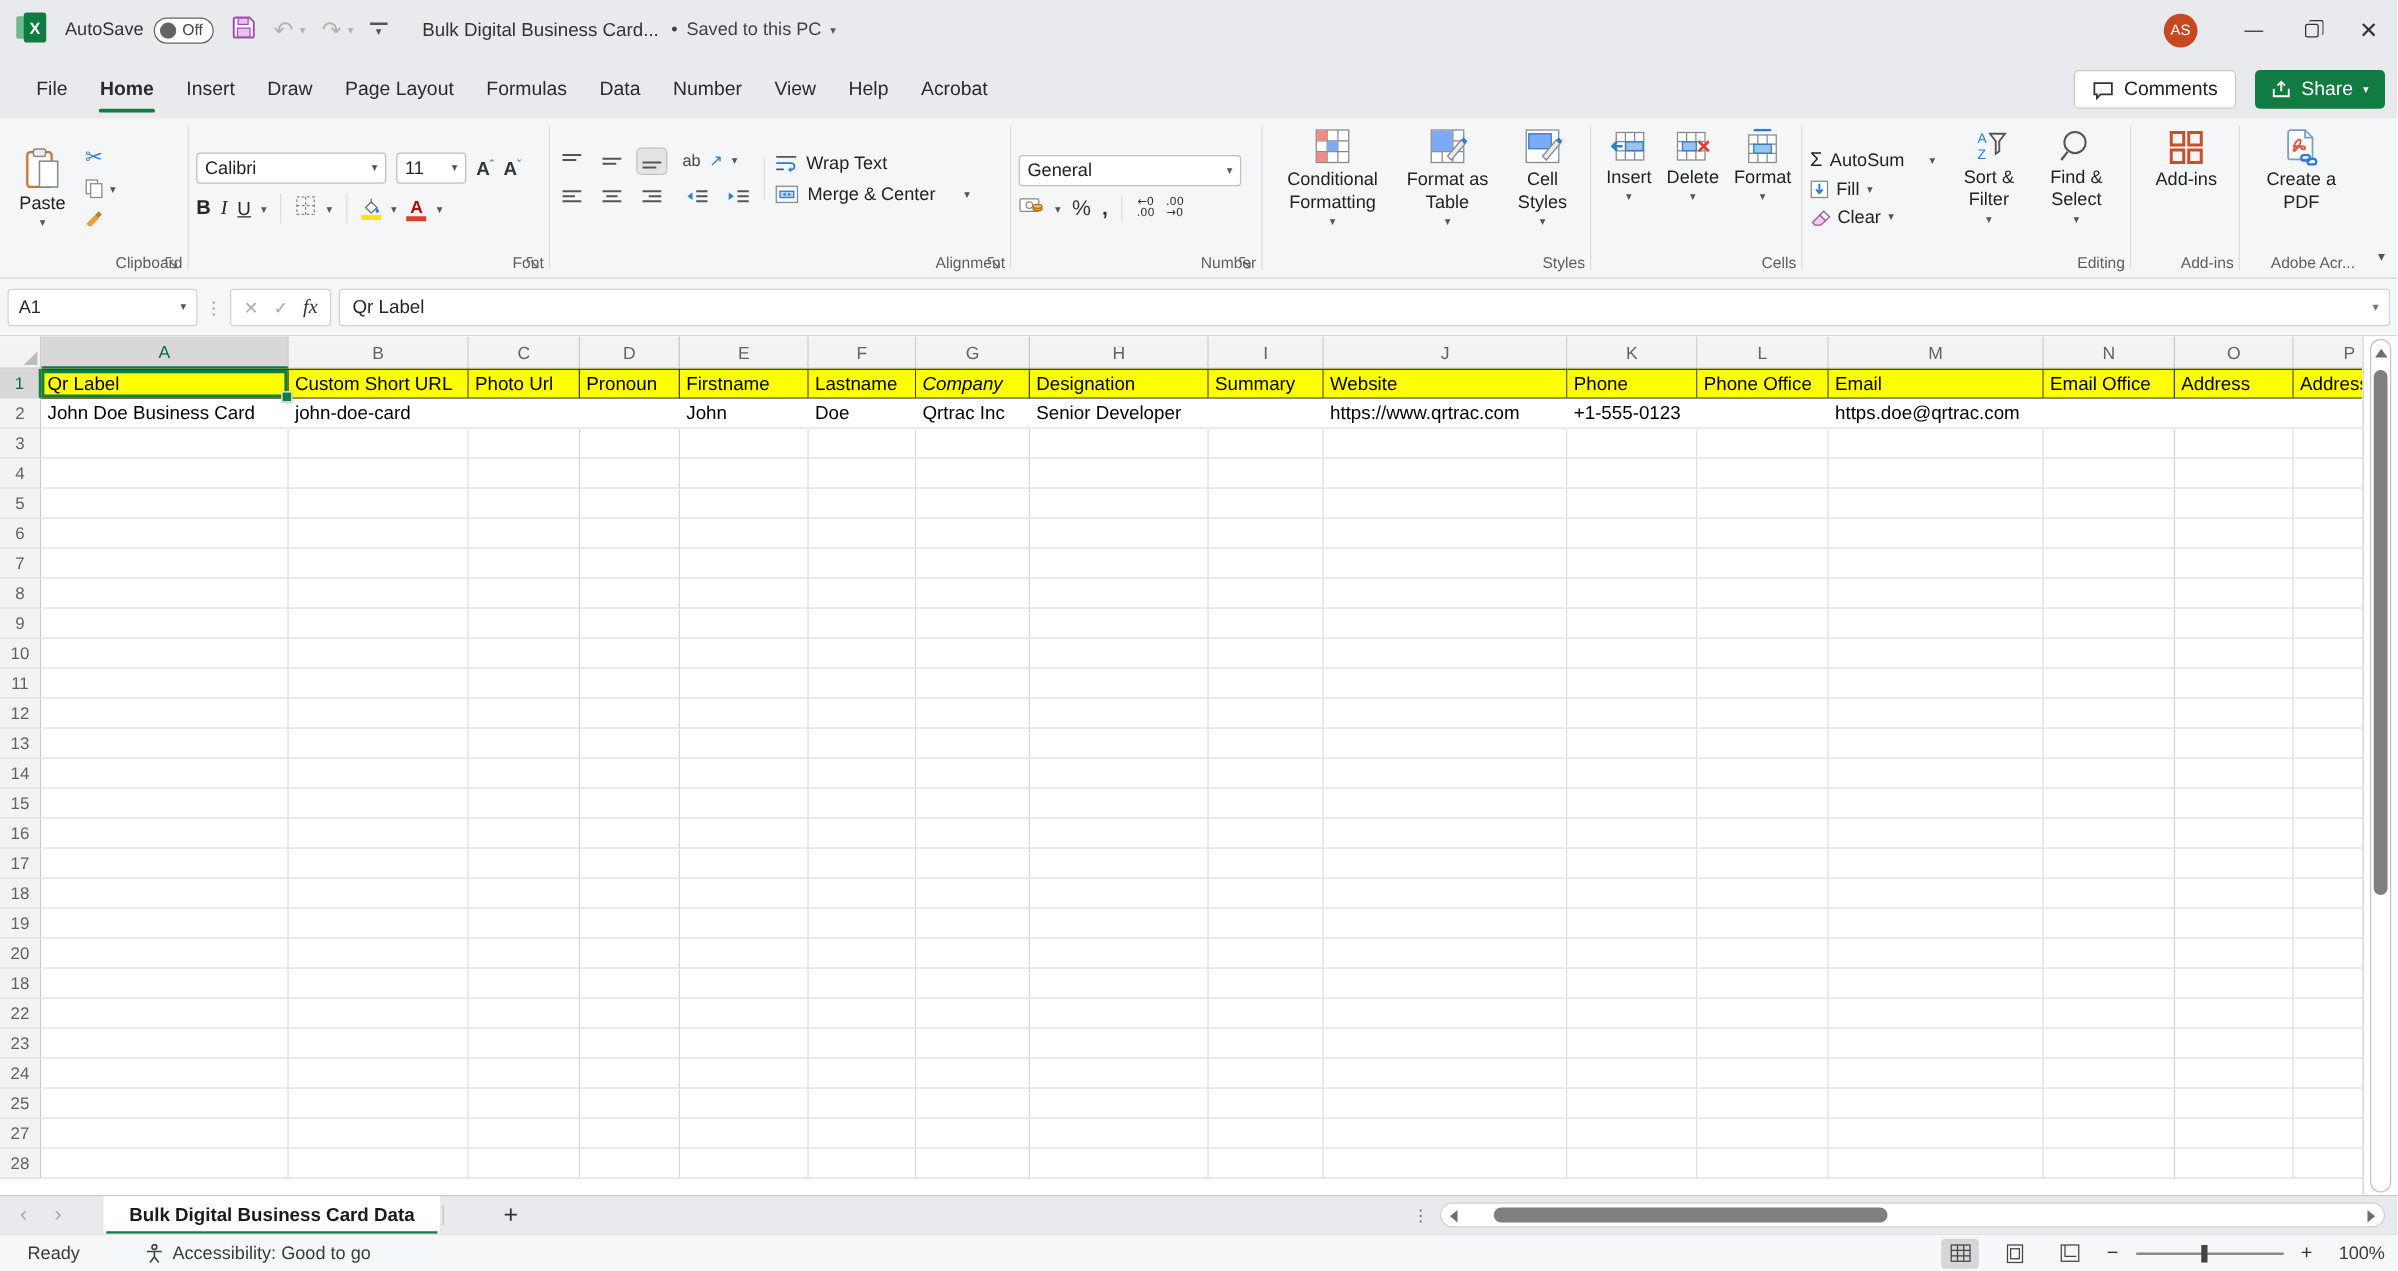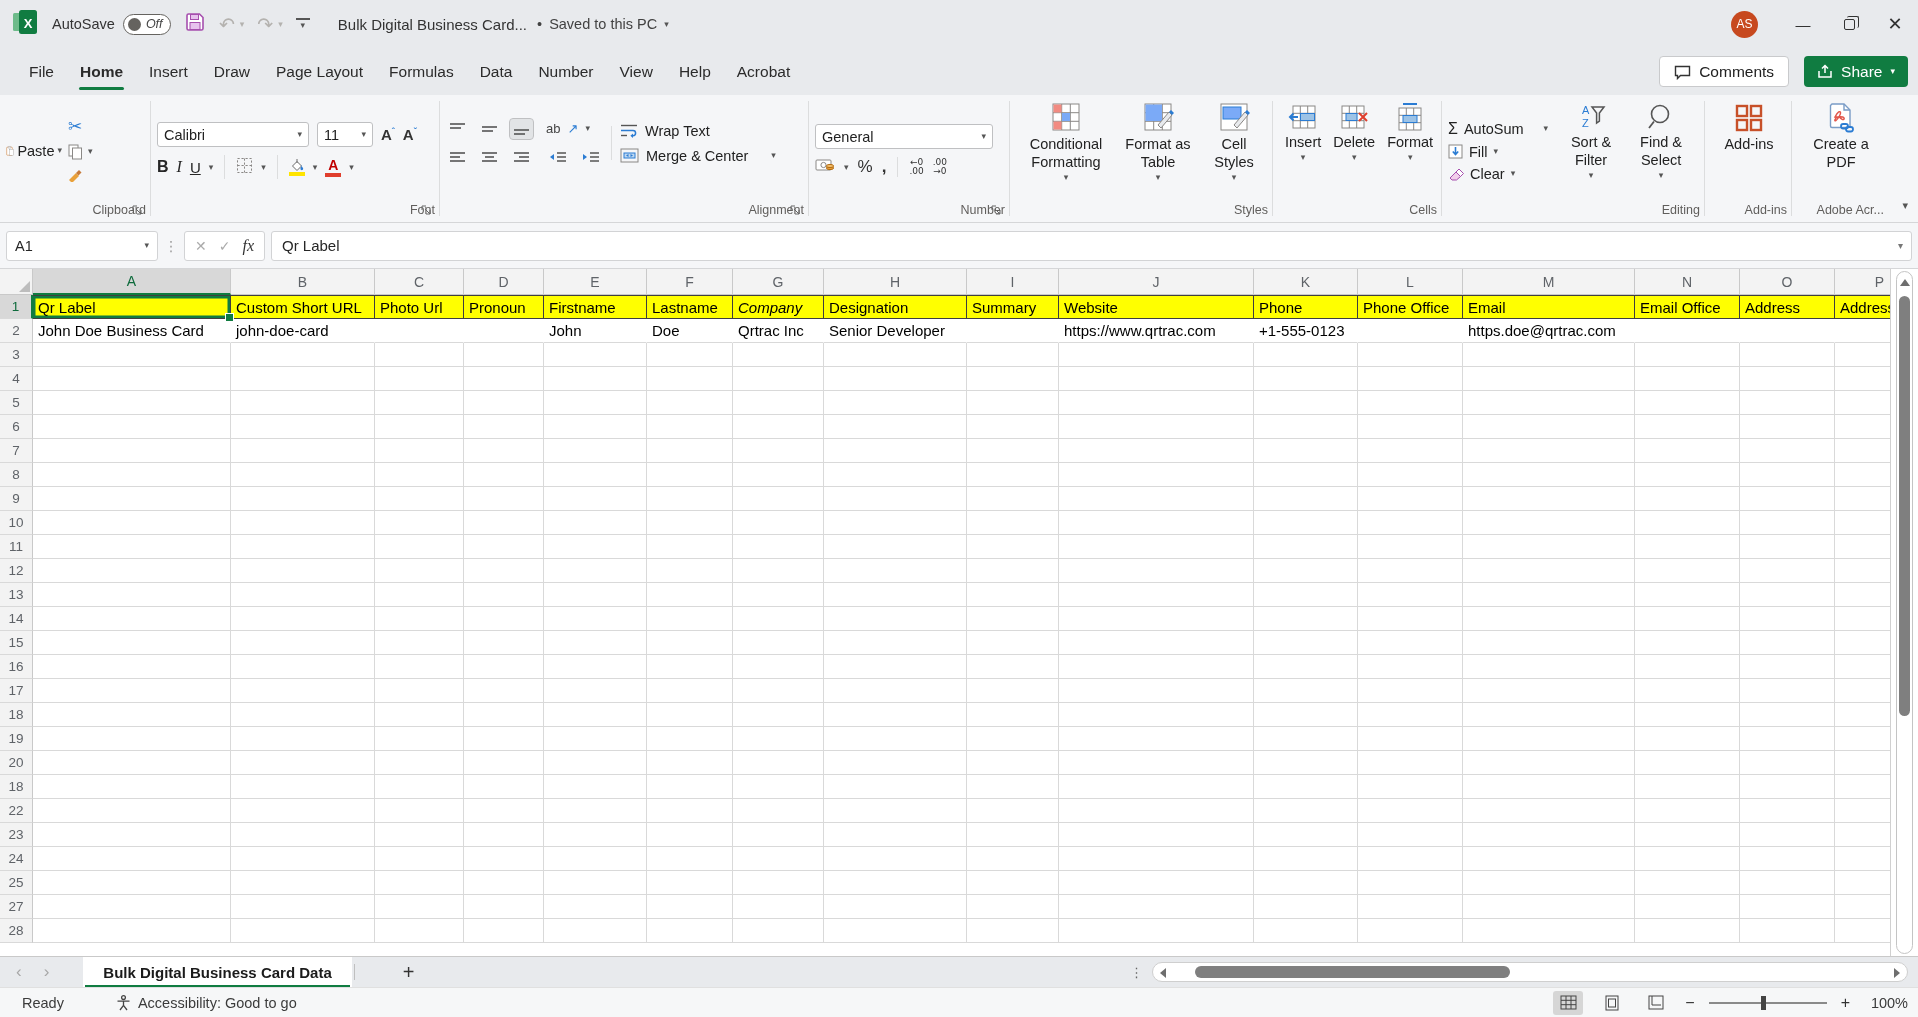--- a/index.html
+++ b/index.html
@@ -11,21 +11,21 @@
   html,body{width:1918px;height:1017px;overflow:hidden;}
   body{font-family:"Liberation Sans",sans-serif;color:var(--ink);background:#fff;}
   .app{width:1918px;height:1017px;display:flex;flex-direction:column;position:relative;background:#fff;}
 
   
   .titlebar{height:48px;background:var(--bar-bg);display:flex;align-items:center;position:relative;flex:0 0 48px;}
   .tb-left{display:flex;align-items:center;gap:14px;padding-left:12px;}
   .autosave{display:flex;align-items:center;gap:8px;font-size:14.5px;color:#333;}
   .toggle{width:48px;height:21px;border:1px solid #65635f;border-radius:11px;background:#fff;display:flex;align-items:center;position:relative;}
   .toggle .knob{width:13px;height:13px;border-radius:50%;background:#65635f;margin-left:4px;}
-  .toggle .tlabel{font-size:12.5px;color:#444;margin-left:5px;font-style:italic;}
+  .toggle .tlabel{font-size:12.5px;color:#444;margin-left:5px;}
   .qat{display:flex;align-items:center;gap:13px;color:#8a8886;}
   .qat .disabled{color:#b4b2af;font-size:19px;line-height:1;}
   .mini-chev{font-size:9px;color:#b4b2af;margin-left:-8px;}
   .qat-custom{width:14px;height:12px;border-top:2px solid #555;display:flex;align-items:flex-end;justify-content:center;color:#555;font-size:9px;}
   .doc-title{display:flex;align-items:center;gap:10px;margin-left:14px;font-size:15px;color:#333;white-space:nowrap;}
   .saved{display:flex;align-items:center;gap:7px;color:#424242;font-size:14.5px;}
   .searchbox{position:absolute;left:752px;top:9px;width:460px;height:31px;background:#FDFDFD;border:1px solid #E3E4E6;border-radius:4px;display:flex;align-items:center;gap:10px;padding-left:14px;box-shadow:0 1px 2px rgba(0,0,0,.06);}
   .searchbox .ph{color:#616161;font-size:15.5px;}
   .tb-right{position:absolute;right:0;top:0;height:48px;display:flex;align-items:center;}
   .avatar{width:27px;height:27px;border-radius:50%;background:var(--avatar-bg);color:#fff;font-size:12px;display:flex;align-items:center;justify-content:center;margin-right:22px;}
@@ -47,21 +47,21 @@
   .grp{display:flex;flex-direction:column;position:relative;padding:6px 4px 2px 6px;}
   .grp-divider{width:1px;background:#DCDDDE;margin:6px 0;}
   .grp-body{flex:1;display:flex;}
   .grp-foot{height:20px;display:flex;align-items:center;justify-content:flex-end;font-size:12.5px;color:#605E5C;position:relative;}
   .launcher{position:absolute;right:2px;bottom:3px;width:13px;height:13px;}
   .chev{font-size:9px;color:#555;line-height:1;}
   .combo{background:#fff;border:1px solid #BFC0C2;border-radius:3px;height:25px;display:flex;align-items:center;font-size:14.5px;color:#222;padding:0 6px;justify-content:space-between;}
   .vline{width:1px;height:34px;background:#DCDDDE;margin:0 8px;align-self:center;}
 
   
-  .paste-btn{width:56px;display:flex;align-items:center;justify-content:center;gap:3px;font-size:14.5px;color:#222;}
+  .paste-btn{width:56px;display:flex;flex-direction:column;align-items:center;justify-content:center;gap:3px;font-size:14.5px;color:#222;}
   .clip-col{display:flex;flex-direction:column;justify-content:center;gap:7px;margin-left:6px;}
   .clip-row{display:flex;align-items:center;gap:5px;}
 
   
   .font-rows{display:flex;flex-direction:column;gap:8px;justify-content:center;}
   .fr{display:flex;align-items:center;gap:8px;}
   .glyph-b{font-weight:800;font-size:16px;}
   .glyph-i{font-style:italic;font-family:"Liberation Serif",serif;font-size:16px;}
   .glyph-u{text-decoration:underline;font-size:15px;}
   .colorbar{display:flex;flex-direction:column;align-items:center;line-height:1;}

